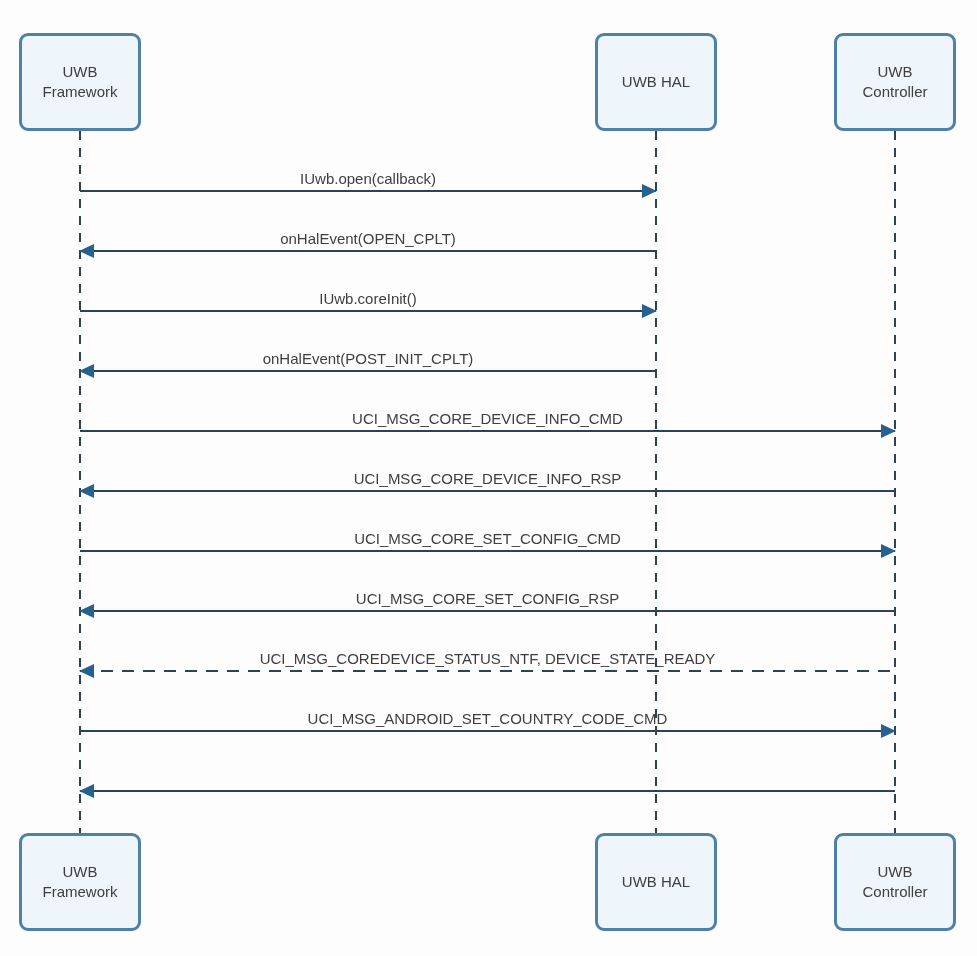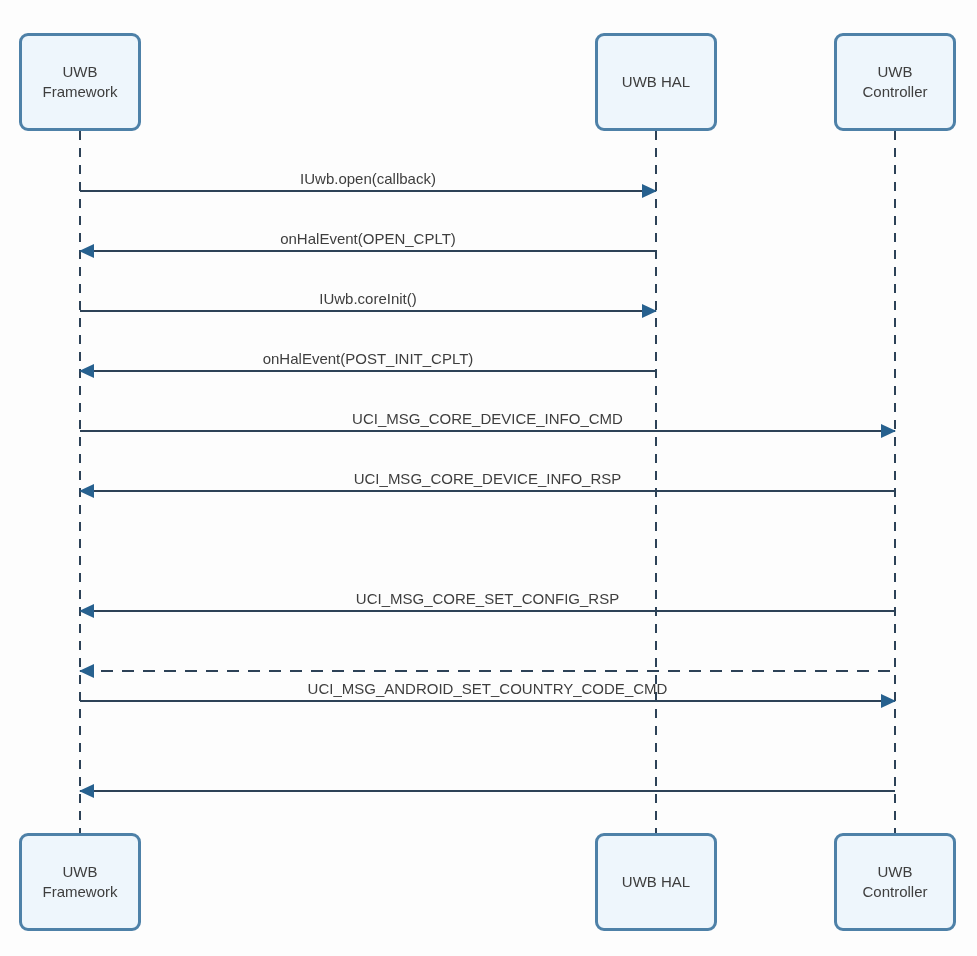--- a/index.html
+++ b/index.html
@@ -110,30 +110,36 @@
     <div class="message" style="left: 80px; top: 401px; width: 815px; text-decoration: underline;">
       <div class="msg-label">UCI_MSG_CORE_DEVICE_INFO_CMD</div>
       <div class="msg-line solid"></div>
       <div class="msg-head right"></div>
     </div>
     <div class="message" style="left: 80px; top: 461px; width: 815px;">
       <div class="msg-label">UCI_MSG_CORE_DEVICE_INFO_RSP</div>
       <div class="msg-line solid"></div>
       <div class="msg-head left"></div>
     </div>
+    <div class="message" style="left: 80px; top: 521px; width: 815px;">
+      <div class="msg-label">UCI_MSG_CORE_SET_CONFIG_CMD</div>
+      <div class="msg-line solid"></div>
+      <div class="msg-head right"></div>
+    </div>
     <div class="message" style="left: 80px; top: 581px; width: 815px;">
       <div class="msg-label">UCI_MSG_CORE_SET_CONFIG_RSP</div>
       <div class="msg-line solid"></div>
       <div class="msg-head left"></div>
     </div>
     <div class="message" style="left: 80px; top: 641px; width: 815px;">
+      <div class="msg-label">UCI_MSG_COREDEVICE_STATUS_NTF, DEVICE_STATE_READY</div>
       <div class="msg-line dashed"></div>
       <div class="msg-head left"></div>
     </div>
-    <div class="message" style="left: 80px; top: 671px; width: 815px; text-align: right;">
+    <div class="message" style="left: 80px; top: 701px; width: 815px; text-align: right;">
       <div class="msg-label">UCI_MSG_ANDROID_SET_COUNTRY_CODE_CMD</div>
       <div class="msg-line solid"></div>
       <div class="msg-head right"></div>
     </div>
     <div class="message" style="left: 80px; top: 761px; width: 815px;">
       <div class="msg-line solid"></div>
       <div class="msg-head left"></div>
     </div>
   </div>
 

